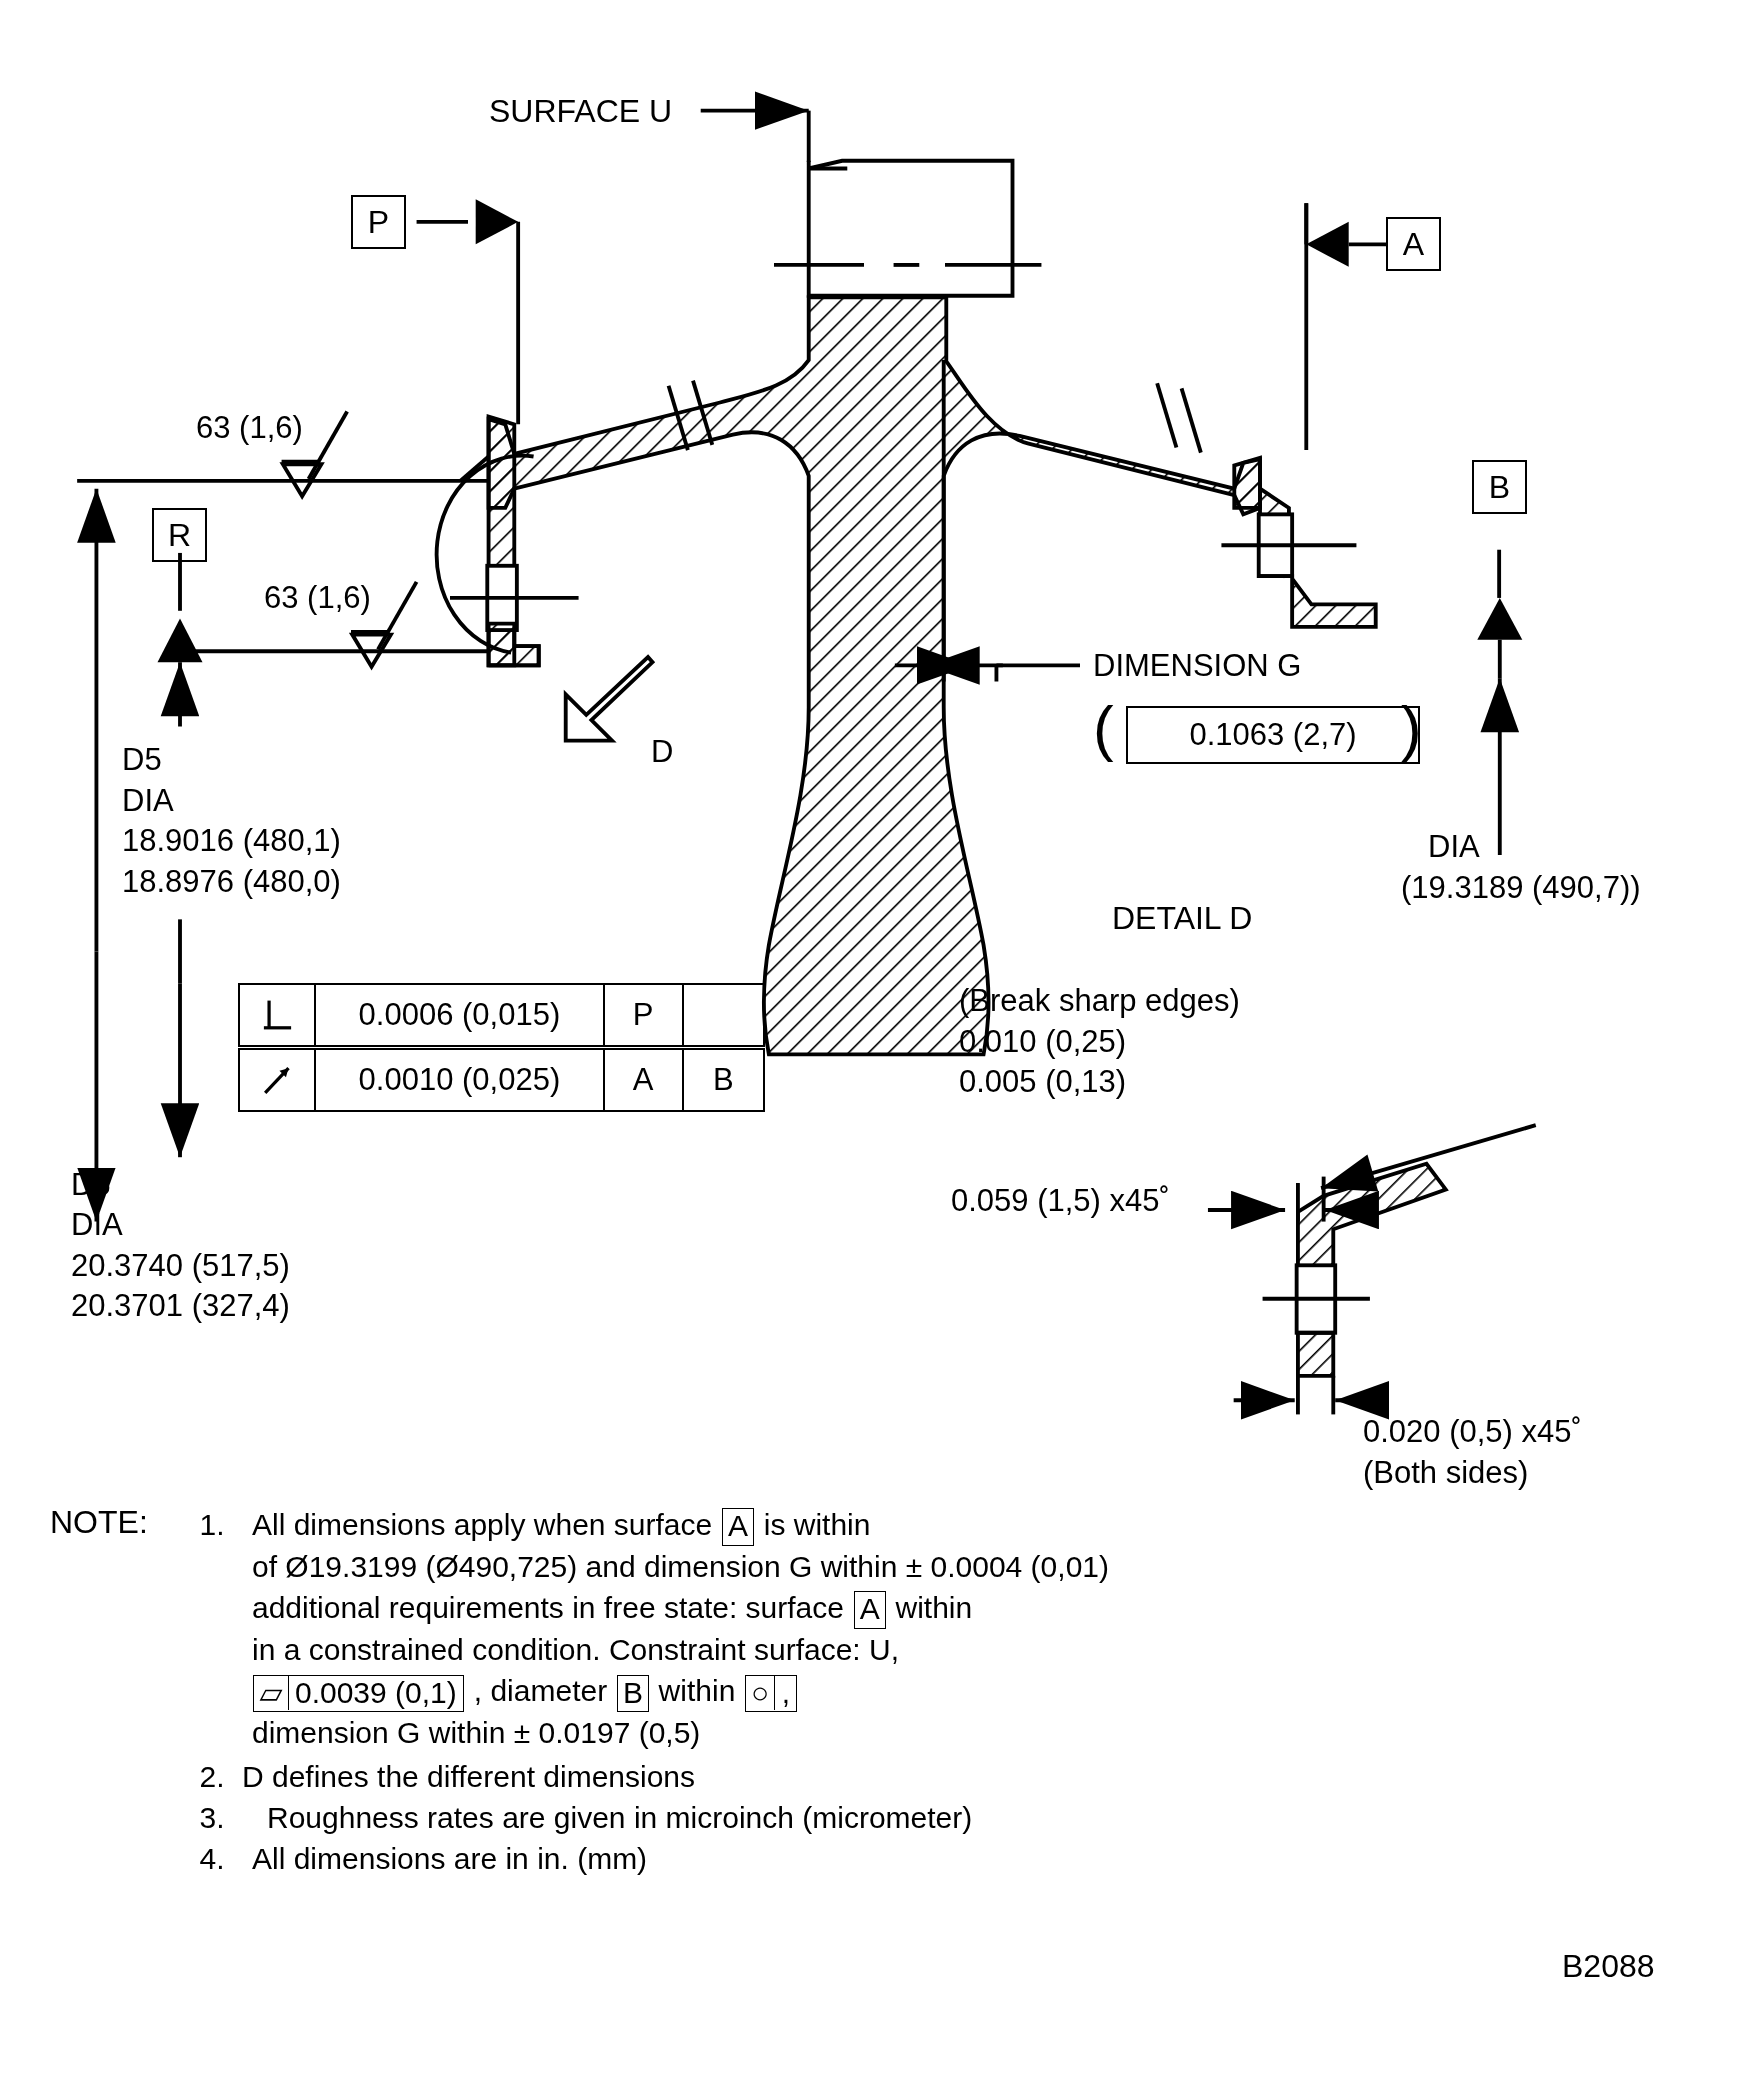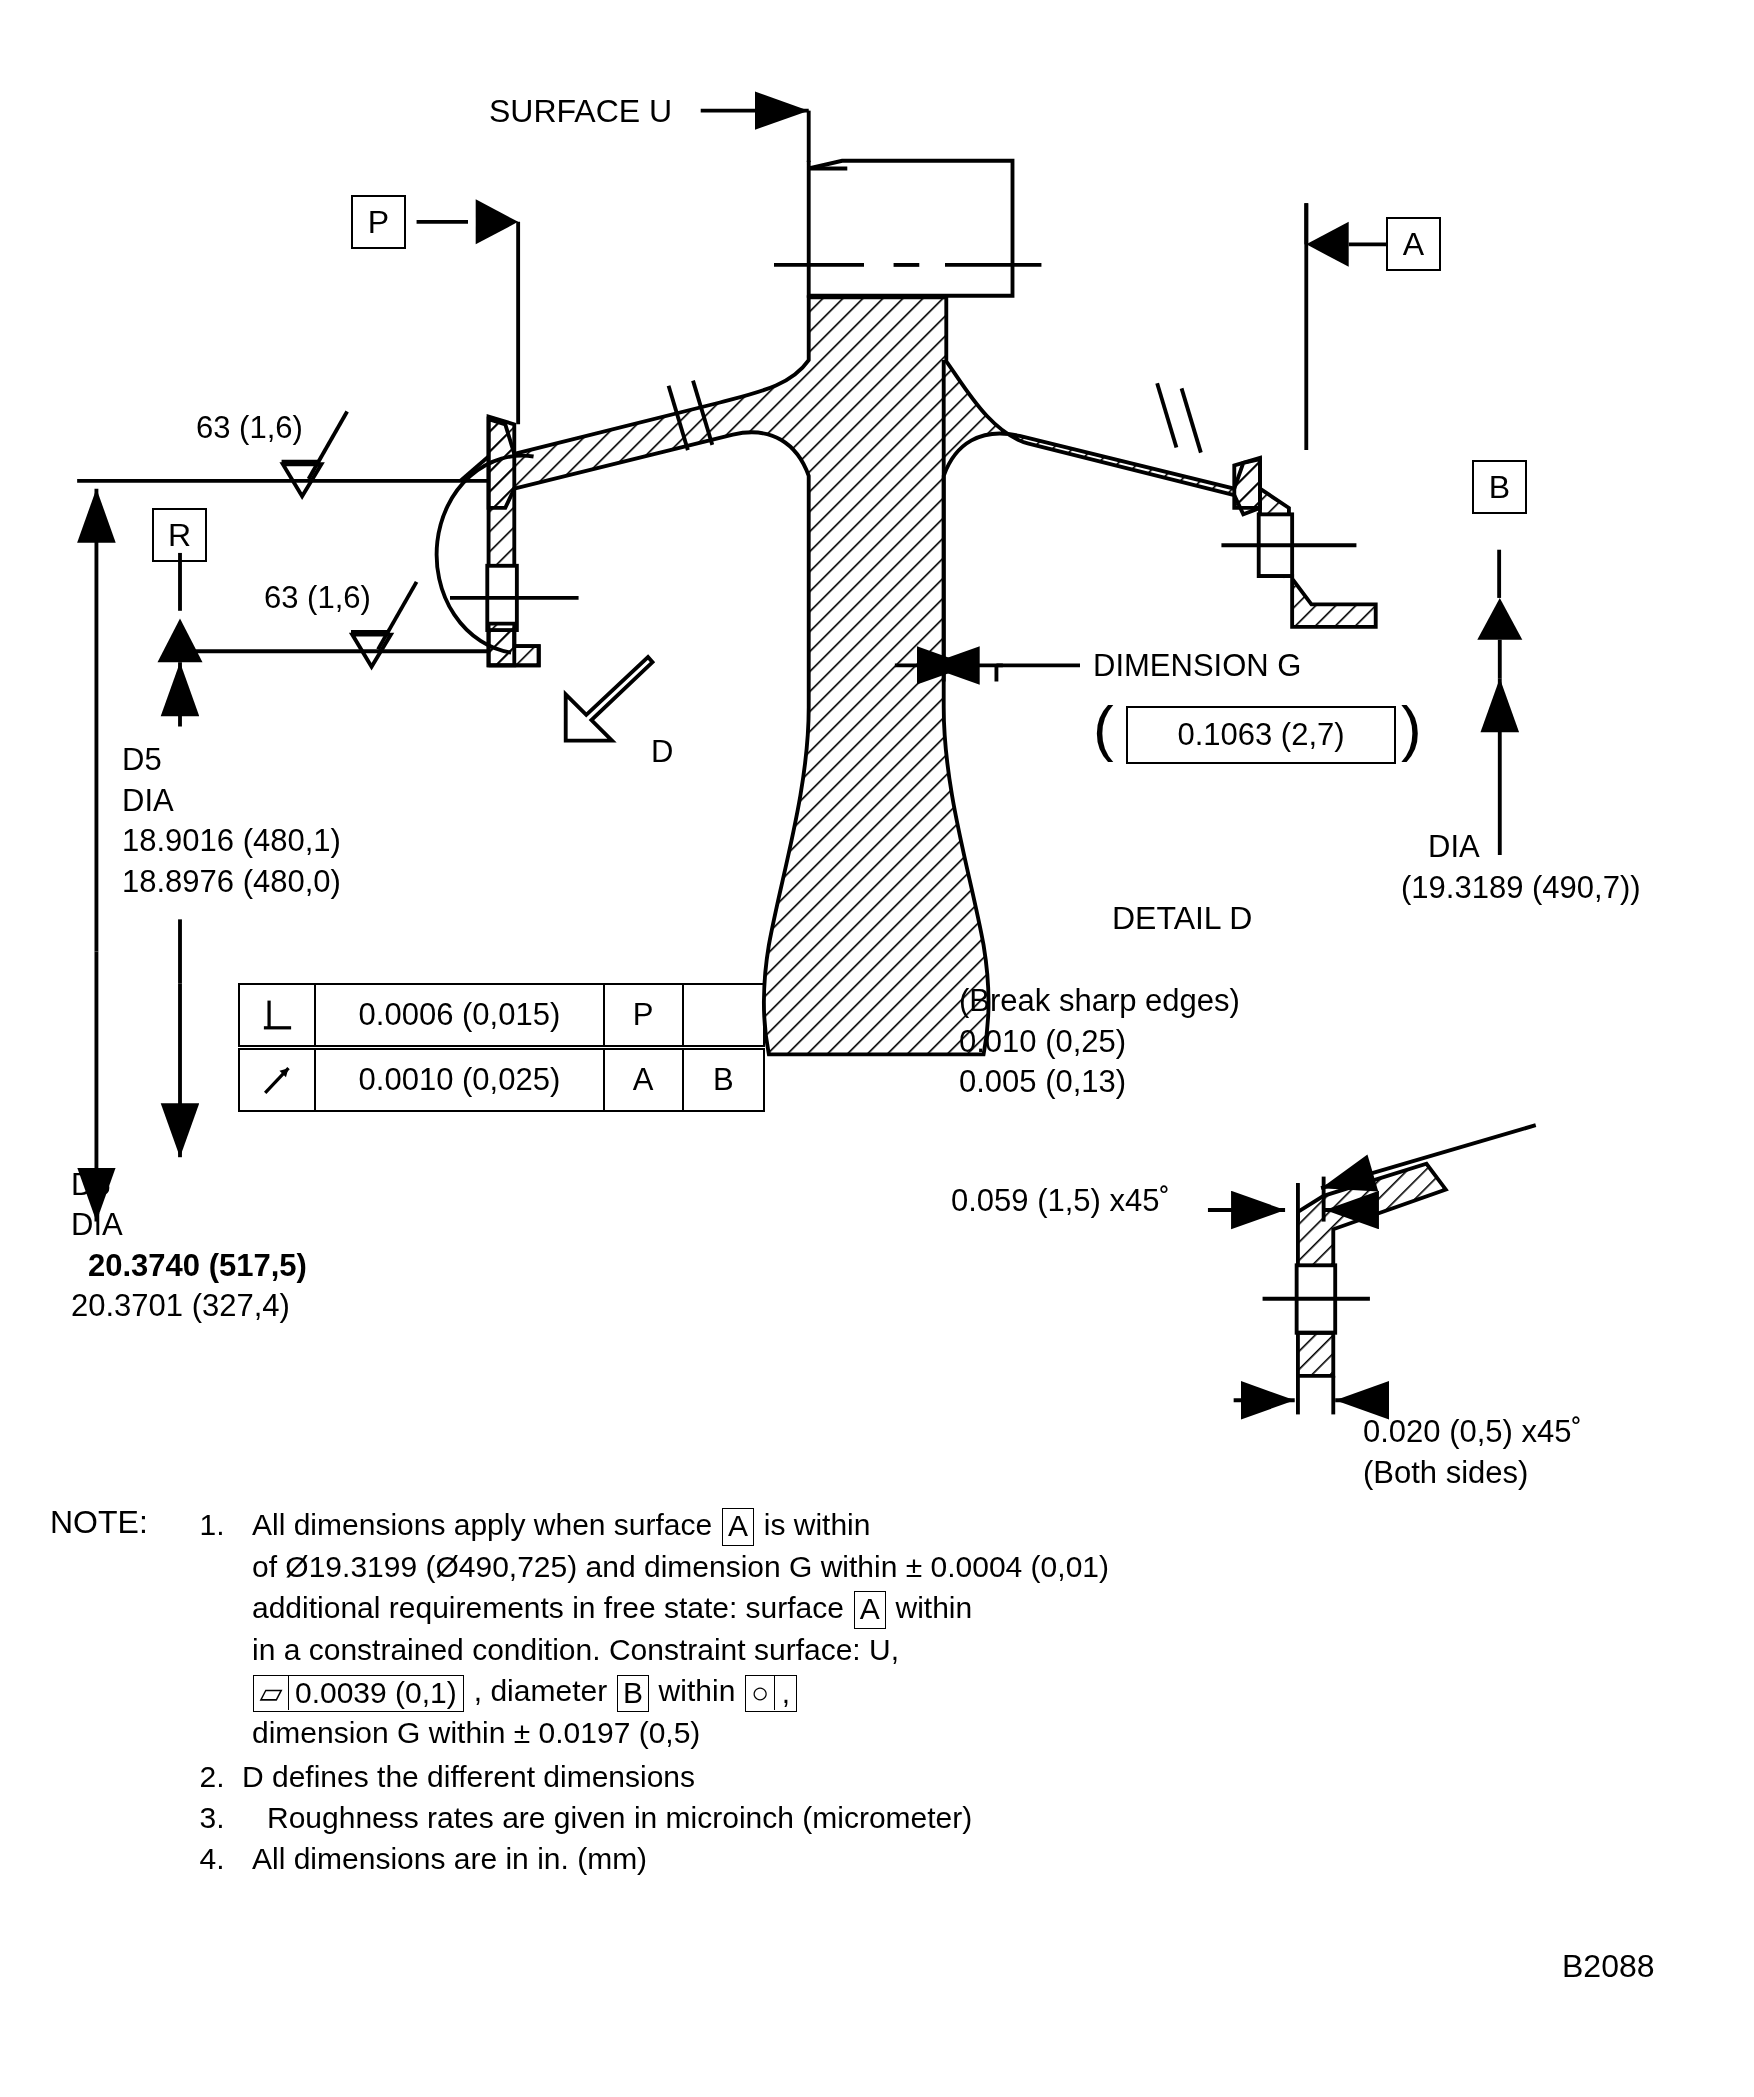--- a/index.html
+++ b/index.html
@@ -279,26 +279,26 @@
 
   <div class="txt t48" style="left:651px;top:734px;">D</div>
 
   <div class="txt t48" style="left:122px;top:742px;">D5</div>
   <div class="txt t48" style="left:122px;top:783px;">DIA</div>
   <div class="txt t48" style="left:122px;top:823px;">18.9016 (480,1)</div>
   <div class="txt t48" style="left:122px;top:864px;">18.8976 (480,0)</div>
 
   <div class="txt t48" style="left:71px;top:1167px;">D6</div>
   <div class="txt t48" style="left:71px;top:1207px;">DIA</div>
-  <div class="txt t48" style="left:88px;top:1248px;font-weight:bold;">20.3740 (517,5)</div>
+  <div class="txt t48" style="left:71px;top:1248px;">20.3740 (517,5)</div>
   <div class="txt t48" style="left:71px;top:1288px;">20.3701 (327,4)</div>
 
   <div class="txt t48" style="left:1093px;top:648px;">DIMENSION G</div>
   <div class="txt" style="left:1093px;top:691px;font-size:62px;">(</div>
-  <div class="box" style="left:1126px;top:706px;width:270px;height:58px;">
+  <div class="box" style="left:1126px;top:706px;width:294px;height:58px;">
     <span>0.1063 (2,7)</span>
   </div>
   <div class="txt" style="left:1401px;top:691px;font-size:62px;">)</div>
 
   <div class="txt t48" style="left:1428px;top:829px;">DIA</div>
   <div class="txt t48" style="left:1401px;top:870px;">(19.3189 (490,7))</div>
 
   <div class="txt t50" style="left:1112px;top:900px;">DETAIL D</div>
   <div class="txt t48" style="left:959px;top:983px;">(Break sharp edges)</div>
   <div class="txt t48" style="left:959px;top:1024px;">0.010 (0,25)</div>

